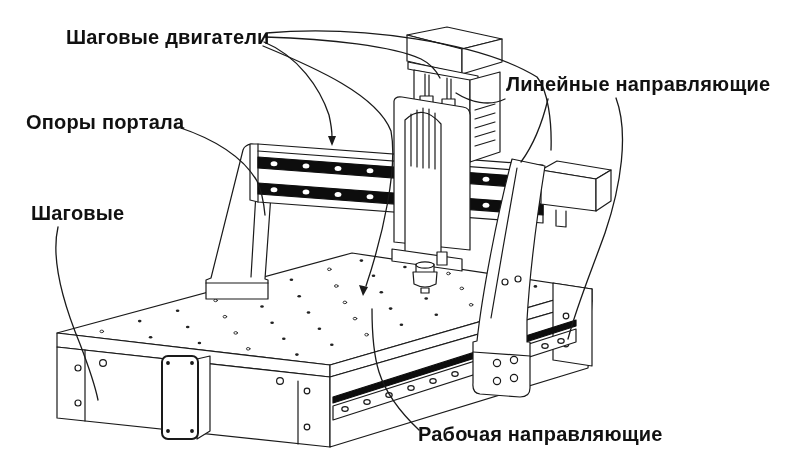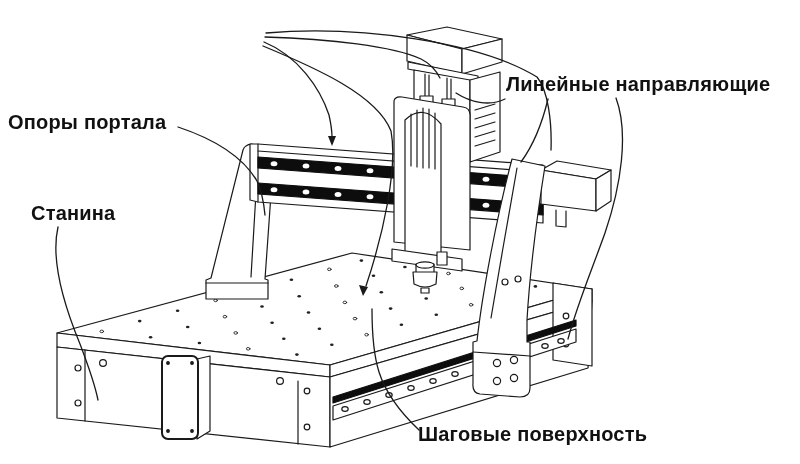--- a/index.html
+++ b/index.html
@@ -222,18 +222,19 @@
       <path d="M616,98 C629,133 621,186 605,233 C591,272 577,305 568,339"></path>
       <path d="M178,127 C214,139 243,157 257,181 C262,192 264,204 265,215"></path>
       <path d="M58,227 C50,262 66,310 80,344 C88,365 95,385 98,400"></path>
       <path d="M419,430 C401,413 386,394 379,372 C373,353 372,330 372,309"></path>
       <polygon points="332,146 328,136 336,136" fill="#1a1a1a" stroke="none"></polygon>
       <polygon points="363,296 368,287 359,285" fill="#1a1a1a" stroke="none"></polygon>
     </g>
   </g>
 </svg>
 
+<div class="lbl" style="left:66px;top:27px;">Шаговые двигатели</div>
 <div class="lbl" style="left:506px;top:74px;text-align:center;">Линейные направляющие</div>
-<div class="lbl" style="left:8px;top:112px;">Опоры портала</div>
-<div class="lbl" style="left:31px;top:203px;">Станина</div>
-<div class="lbl" style="left:418px;top:424px;">Шаговые поверхность</div>
+<div class="lbl" style="left:26px;top:112px;">Опоры портала</div>
+<div class="lbl" style="left:31px;top:203px;">Шаговые</div>
+<div class="lbl" style="left:418px;top:424px;">Рабочая направляющие</div>
 
 </div>
 
 </body></html>

